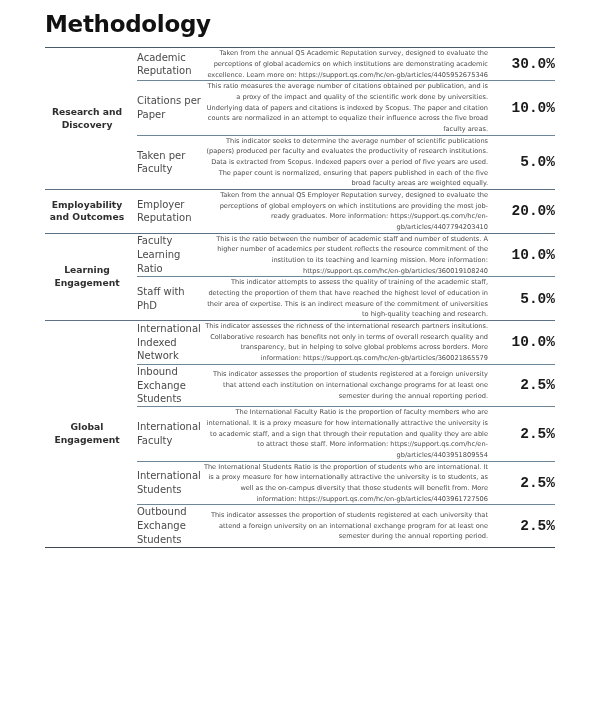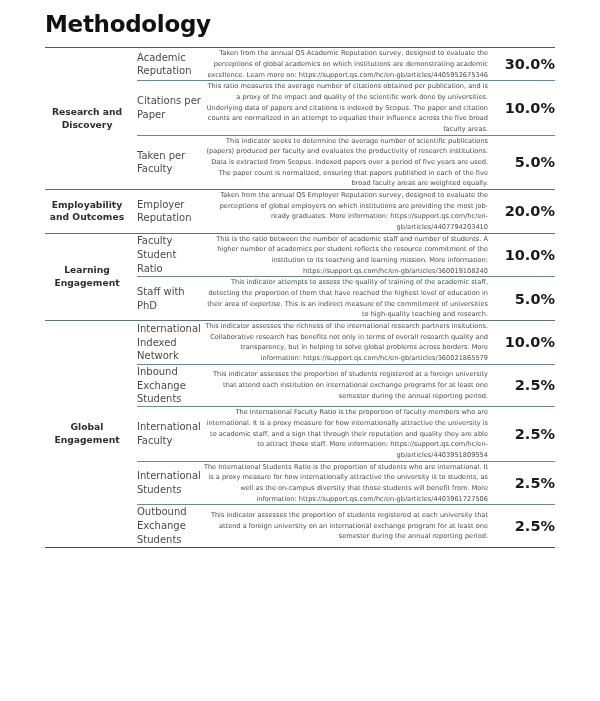--- a/index.html
+++ b/index.html
@@ -78,20 +78,21 @@
     padding: 7px 10px 7px 0;
     text-align: right;
   }
   .weight {
     font-size: 14.5px;
     font-weight: bold;
     color: #1a1a1a;
     text-align: right;
     padding: 7px 2px 7px 0;
     white-space: nowrap;
+    font-family: Liberation Mono, monospace;
   }
   .pillar-cell {
     text-align: center;
   }
 </style>
 </head>
 <body>
 
 <div class="page">
   <h1 class="page-title">Methodology</h1>
@@ -127,21 +128,21 @@
             <div class="pillar-label">Employability and Outcomes</div>
           </td>
           <td class="ind-label">Employer Reputation</td>
           <td class="desc">Taken from the annual QS Employer Reputation survey, designed to evaluate the perceptions of global employers on which institutions are providing the most job-ready graduates. More information: https://support.qs.com/hc/en-gb/articles/4407794203410</td>
           <td class="weight">20.0%</td>
         </tr>
         <tr class="group-start">
           <td rowspan="2" class="pillar-cell">
             <div class="pillar-label">Learning Engagement</div>
           </td>
-          <td class="ind-label">Faculty Student Ratio</td>
+          <td class="ind-label">Faculty Learning Ratio</td>
           <td class="desc">This is the ratio between the number of academic staff and number of students. A higher number of academics per student reflects the resource commitment of the institution to its teaching and learning mission. More information: https://support.qs.com/hc/en-gb/articles/360019108240</td>
           <td class="weight">10.0%</td>
         </tr>
         <tr class="inner-row">
           <td class="ind-label sep">Staff with PhD</td>
           <td class="desc sep">This indicator attempts to assess the quality of training of the academic staff, detecting the proportion of them that have reached the highest level of education in their area of expertise. This is an indirect measure of the commitment of universities to high-quality teaching and research.</td>
           <td class="weight sep">5.0%</td>
         </tr>
         <tr class="group-start">
           <td rowspan="5" class="pillar-cell">

